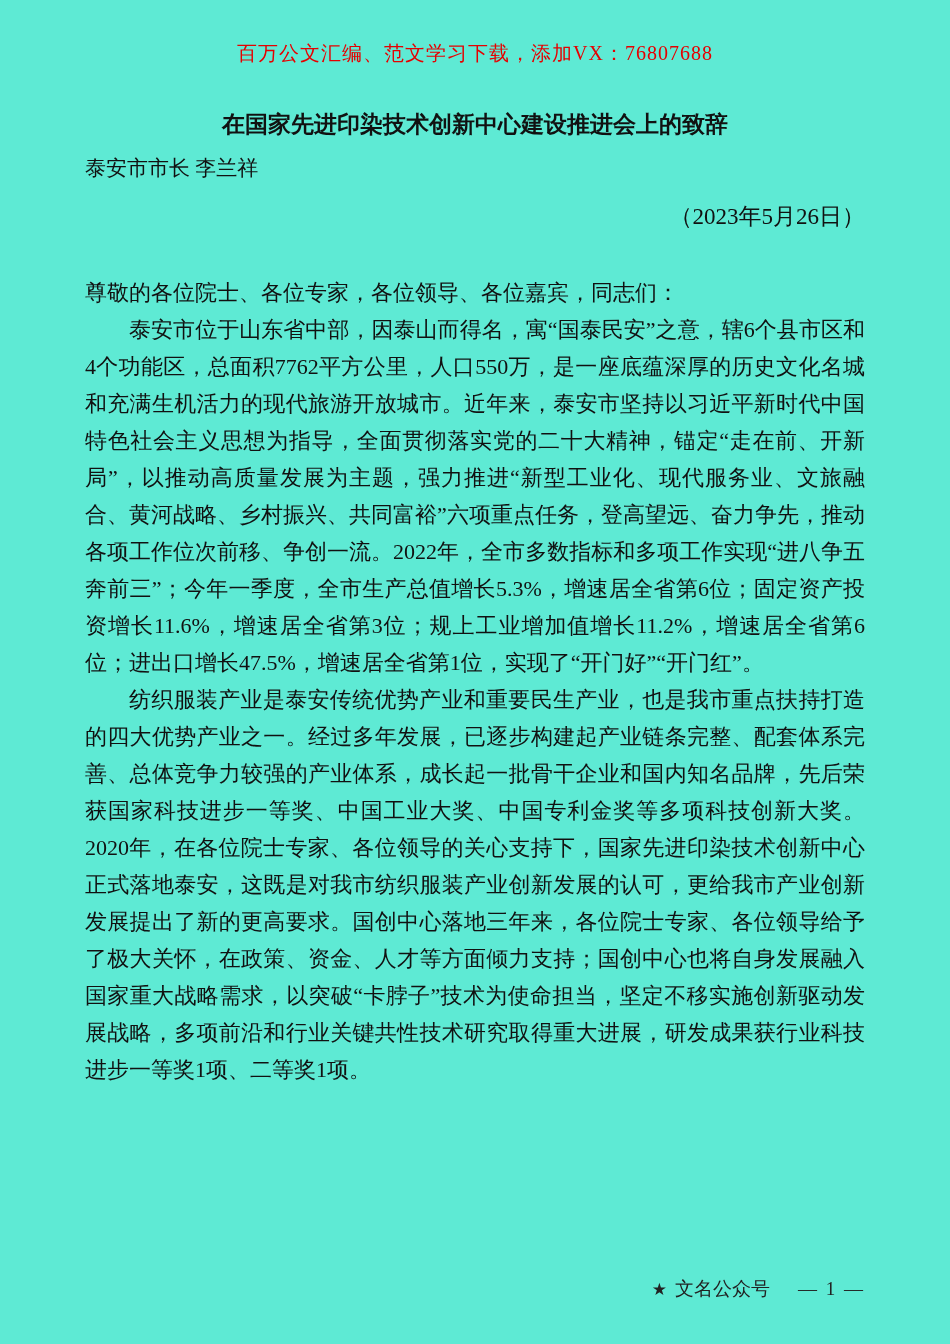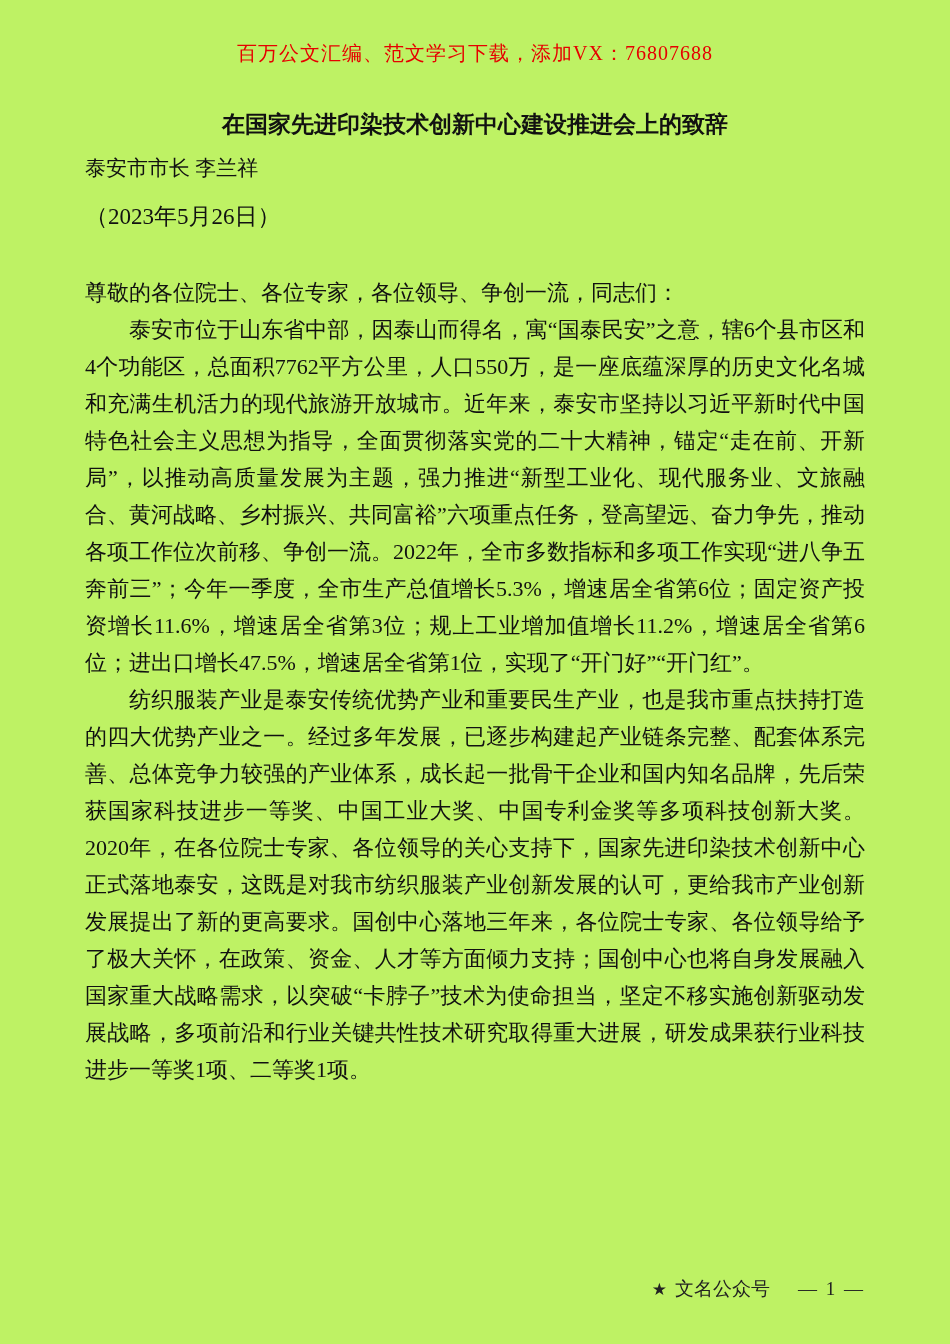--- a/index.html
+++ b/index.html
@@ -6,21 +6,21 @@
     margin: 0;
     padding: 0;
     background: #ffffff;
   }
   .page {
     position: relative;
     width: 950px;
     height: 1344px;
     margin: 0 auto;
     box-sizing: border-box;
-    background: #bef264;
+    background: #5eead4;
     font-family: "Liberation Serif", "DejaVu Serif", serif;
     color: #111111;
     overflow: hidden;
   }
   .content {
     box-sizing: border-box;
     padding: 40px 85px 0 85px;
   }
   .notice {
     color: #e60000;
@@ -37,21 +37,21 @@
     line-height: 30px;
   }
   .doc-author {
     margin-top: 14px;
     text-align: left;
     font-size: 21px;
     line-height: 28px;
   }
   .doc-date {
     margin-top: 20px;
-    text-align: left;
+    text-align: right;
     font-size: 23px;
     line-height: 30px;
   }
   .body-text {
     margin-top: 42px;
     font-size: 22px;
     line-height: 37px;
     text-align: justify;
     text-justify: inter-ideograph;
   }
@@ -91,21 +91,21 @@
 
     <div class="notice">百万公文汇编、范文学习下载，添加VX：76807688</div>
 
     <div class="doc-title">在国家先进印染技术创新中心建设推进会上的致辞</div>
 
     <div class="doc-author">泰安市市长 李兰祥</div>
 
     <div class="doc-date">（2023年5月26日）</div>
 
     <div class="body-text">
-      <p class="greeting">尊敬的各位院士、各位专家，各位领导、争创一流，同志们：</p>
+      <p class="greeting">尊敬的各位院士、各位专家，各位领导、各位嘉宾，同志们：</p>
       <p class="para">泰安市位于山东省中部，因泰山而得名，寓“国泰民安”之意，辖6个县市区和4个功能区，总面积7762平方公里，人口550万，是一座底蕴深厚的历史文化名城和充满生机活力的现代旅游开放城市。近年来，泰安市坚持以习近平新时代中国特色社会主义思想为指导，全面贯彻落实党的二十大精神，锚定“走在前、开新局”，以推动高质量发展为主题，强力推进“新型工业化、现代服务业、文旅融合、黄河战略、乡村振兴、共同富裕”六项重点任务，登高望远、奋力争先，推动各项工作位次前移、争创一流。2022年，全市多数指标和多项工作实现“进八争五奔前三”；今年一季度，全市生产总值增长5.3%，增速居全省第6位；固定资产投资增长11.6%，增速居全省第3位；规上工业增加值增长11.2%，增速居全省第6位；进出口增长47.5%，增速居全省第1位，实现了“开门好”“开门红”。</p>
       <p class="para">纺织服装产业是泰安传统优势产业和重要民生产业，也是我市重点扶持打造的四大优势产业之一。经过多年发展，已逐步构建起产业链条完整、配套体系完善、总体竞争力较强的产业体系，成长起一批骨干企业和国内知名品牌，先后荣获国家科技进步一等奖、中国工业大奖、中国专利金奖等多项科技创新大奖。2020年，在各位院士专家、各位领导的关心支持下，国家先进印染技术创新中心正式落地泰安，这既是对我市纺织服装产业创新发展的认可，更给我市产业创新发展提出了新的更高要求。国创中心落地三年来，各位院士专家、各位领导给予了极大关怀，在政策、资金、人才等方面倾力支持；国创中心也将自身发展融入国家重大战略需求，以突破“卡脖子”技术为使命担当，坚定不移实施创新驱动发展战略，多项前沿和行业关键共性技术研究取得重大进展，研发成果获行业科技进步一等奖1项、二等奖1项。</p>
     </div>
 
   </div>
 
   <div class="footer">
     <span class="star">★</span>
     <span class="label">文名公众号</span>
     <span class="page-num">— 1 —</span>

